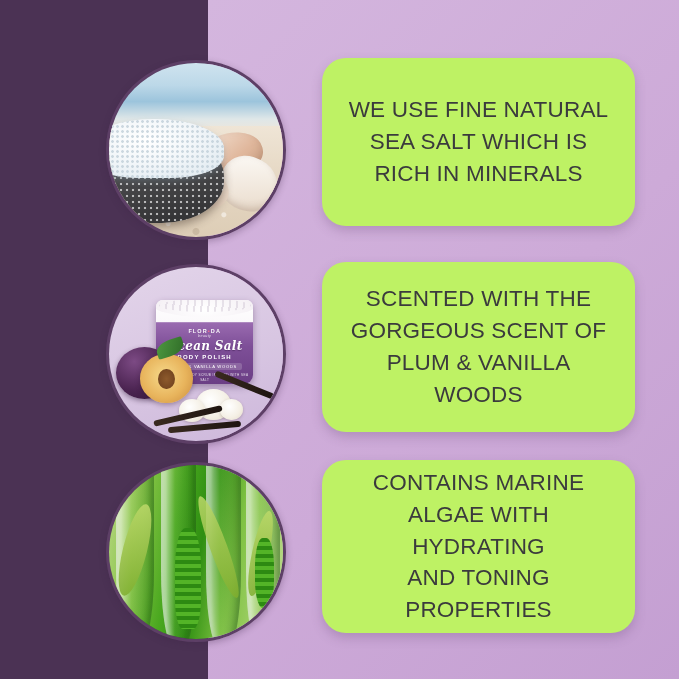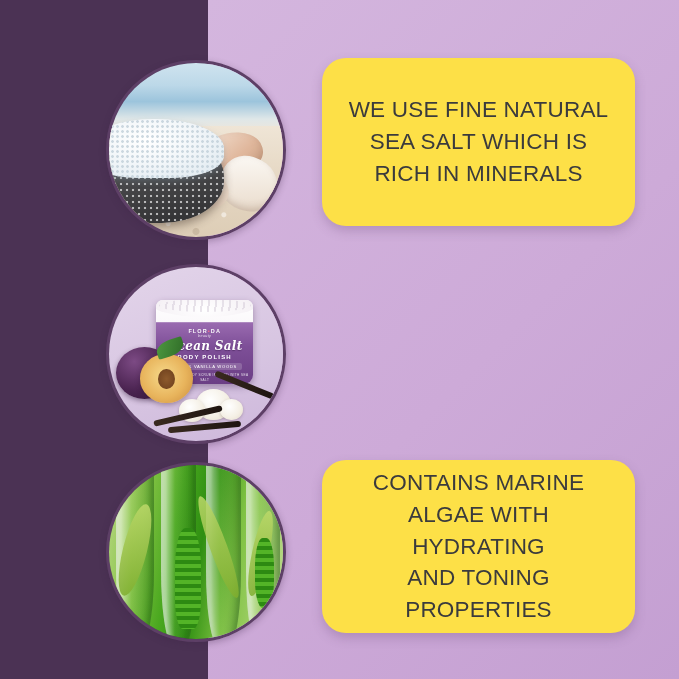--- a/index.html
+++ b/index.html
@@ -213,21 +213,21 @@
   .algae-cluster2{
     position:absolute;left:84%;top:42%;width:11%;height:40%;
     background:repeating-linear-gradient(180deg,#2d8a12 0 4px,#53b427 4px 8px);
     border-radius:40%;
     filter:blur(.5px);
   }
 
   
   .card{
     position:absolute;left:322px;width:313px;
-    background:#fde047;
+    background:#bef264;
     border-radius:24px;
     box-shadow:0 5px 11px rgba(95,60,110,.26);
     display:flex;align-items:center;justify-content:center;
     z-index:2;
   }
   .card p{
     margin:0;
     text-align:center;
     color:#3b3b3d;
     font-size:22.5px;
@@ -307,20 +307,26 @@
       <div class="algae-cluster2"></div>
     </div>
   </div>
 
   <div class="card" id="card-0">
     <p>WE USE FINE NATURAL
 SEA SALT WHICH IS
 RICH IN MINERALS</p>
   </div>
 
+  <div class="card" id="card-1">
+    <p>SCENTED WITH THE
+GORGEOUS SCENT OF
+PLUM &amp; VANILLA
+WOODS</p>
+  </div>
 
   <div class="card" id="card-2">
     <p>CONTAINS MARINE
 ALGAE WITH HYDRATING
 AND TONING
 PROPERTIES</p>
   </div>
 
 </div>
 

